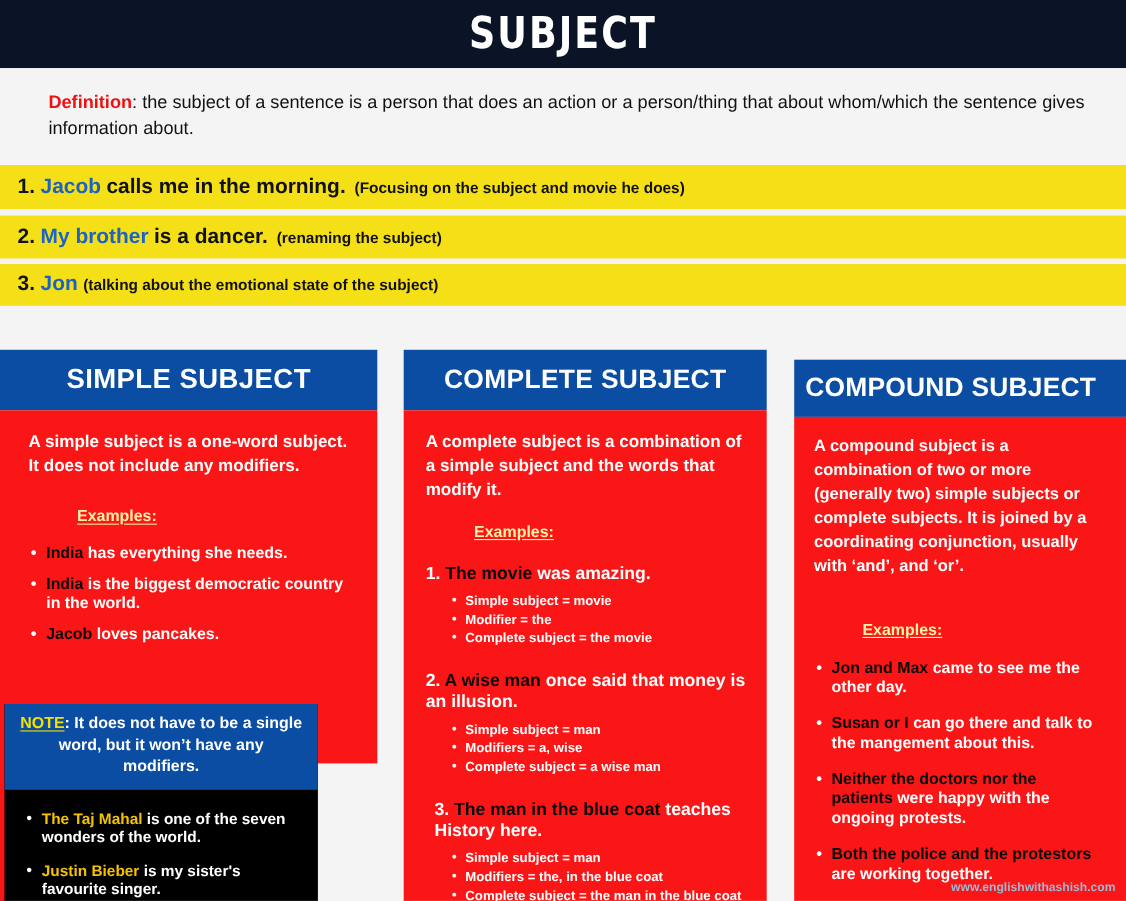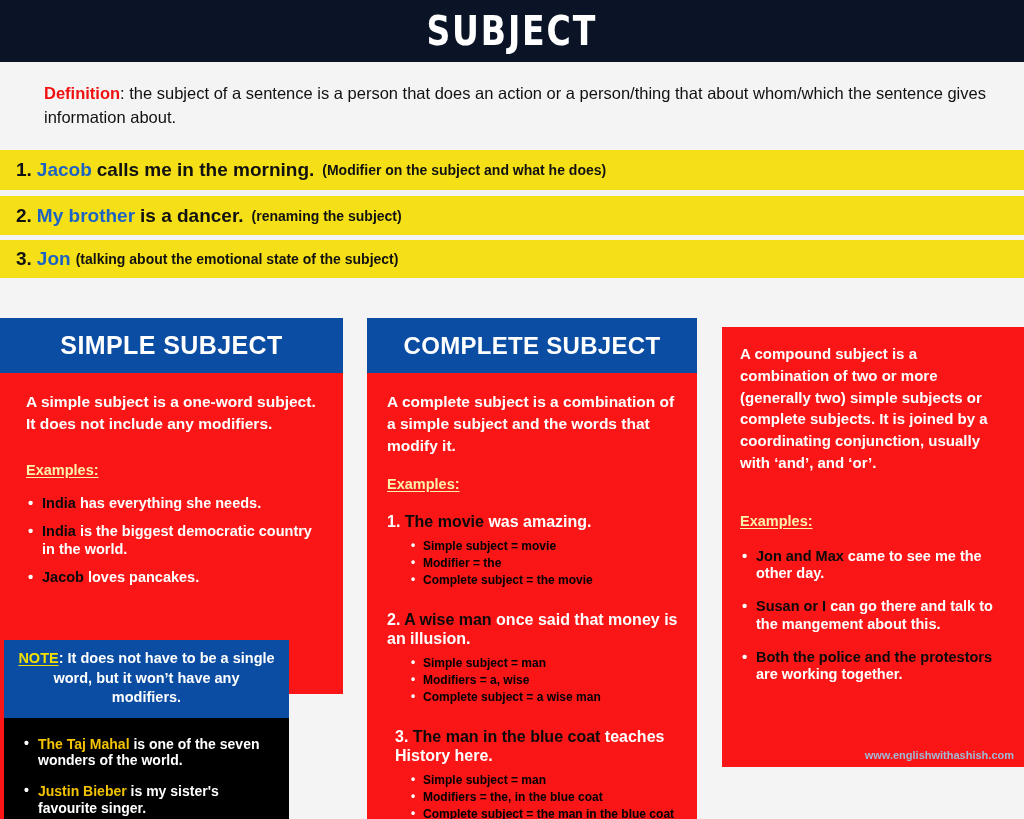--- a/index.html
+++ b/index.html
@@ -96,20 +96,21 @@
 
   .intro {
     color: #ffffff; font-weight: bold; font-size: 15.5px; line-height: 1.42;
   }
   .col3 .intro { font-size: 15px; line-height: 1.45; }
 
   .examples-label {
     color: #fdf0a8; font-weight: bold; font-size: 14.5px;
     text-decoration: underline; text-underline-offset: 2px;
     display: inline-block;
+    margin-left: 44px;
   }
 
   ul.ex { list-style: none; margin: 0; padding: 0; }
   ul.ex > li {
     position: relative; padding-left: 16px; margin-bottom: 11px;
     color: #ffffff; font-weight: bold; font-size: 14.5px; line-height: 1.2;
   }
   ul.ex > li::before {
     content: "\2022"; position: absolute; left: 2px; top: -1px;
     color: #ffffff; font-size: 15px;
@@ -118,21 +119,21 @@
 
   
   .numex { margin-top: 14px; }
   .numex .line {
     color: #ffffff; font-weight: bold; font-size: 16px; line-height: 1.15;
   }
   .numex .line .hl { color: #0a0a0a; }
   ul.sub { list-style: none; margin: 7px 0 0 0; padding-left: 24px; }
   ul.sub > li {
     position: relative; padding-left: 12px;
-    color: #000000; font-weight: bold; font-size: 12px; line-height: 1.42;
+    color: #ffffff; font-weight: bold; font-size: 12px; line-height: 1.42;
   }
   ul.sub > li::before {
     content: "\2022"; position: absolute; left: 0; top: -1px;
     color: #ffffff; font-size: 12px;
   }
 
   
   .note-box {
     position: absolute; left: 0; top: 640px; width: 289px; height: 179px;
     background: #000000;
@@ -175,21 +176,21 @@
   </div>
 
   <div class="definition">
     <span class="dfn-word">Definition</span><span>: </span><span>the subject of a sentence is a person that does an action or a person/thing that about whom/which the sentence gives information about.</span>
   </div>
 
   <div class="band band-1">
     <span class="num">1.</span>
     <span class="subj">Jacob</span>
     <span class="rest">calls me in the morning.</span>
-    <span class="note">(Modifier on the subject and what he does)</span>
+    <span class="note">(Focusing on the subject and movie he does)</span>
   </div>
   <div class="band band-2">
     <span class="num">2.</span>
     <span class="subj">My brother</span>
     <span class="rest">is a dancer.</span>
     <span class="note">(renaming the subject)</span>
   </div>
   <div class="band band-3">
     <span class="num">3.</span>
     <span class="subj">Jon</span>
@@ -279,33 +280,38 @@
         <ul class="sub">
           <li>Simple subject = man</li>
           <li>Modifiers = the, in the blue coat</li>
           <li>Complete subject = the man in the blue coat</li>
         </ul>
       </div>
     </div>
   </div>
 
   <div class="col col3">
+    <div class="col-head">COMPOUND SUBJECT</div>
     <div class="col-body">
       <div class="intro">A compound subject is a combination of two or more (generally two) simple subjects or complete subjects. It is joined by a coordinating conjunction, usually with ‘and’, and ‘or’.</div>
       <div style="height:38px"></div>
       <span class="examples-label">Examples:</span>
       <ul class="ex" style="margin-top:18px">
         <li style="margin-bottom:16px">
           <span class="b-dark">Jon and Max</span>
           <span>came to see me the other day.</span>
         </li>
         <li style="margin-bottom:16px">
           <span class="b-dark">Susan or I</span>
           <span>can go there and talk to the mangement about this.</span>
         </li>
+        <li style="margin-bottom:16px">
+          <span class="b-dark">Neither the doctors nor the patients</span>
+          <span>were happy with the ongoing protests.</span>
+        </li>
         <li>
           <span class="b-dark">Both the police and the protestors</span>
           <span>are working together.</span>
         </li>
       </ul>
       <div class="footer-url">www.englishwithashish.com</div>
     </div>
   </div>
 
 </div>

